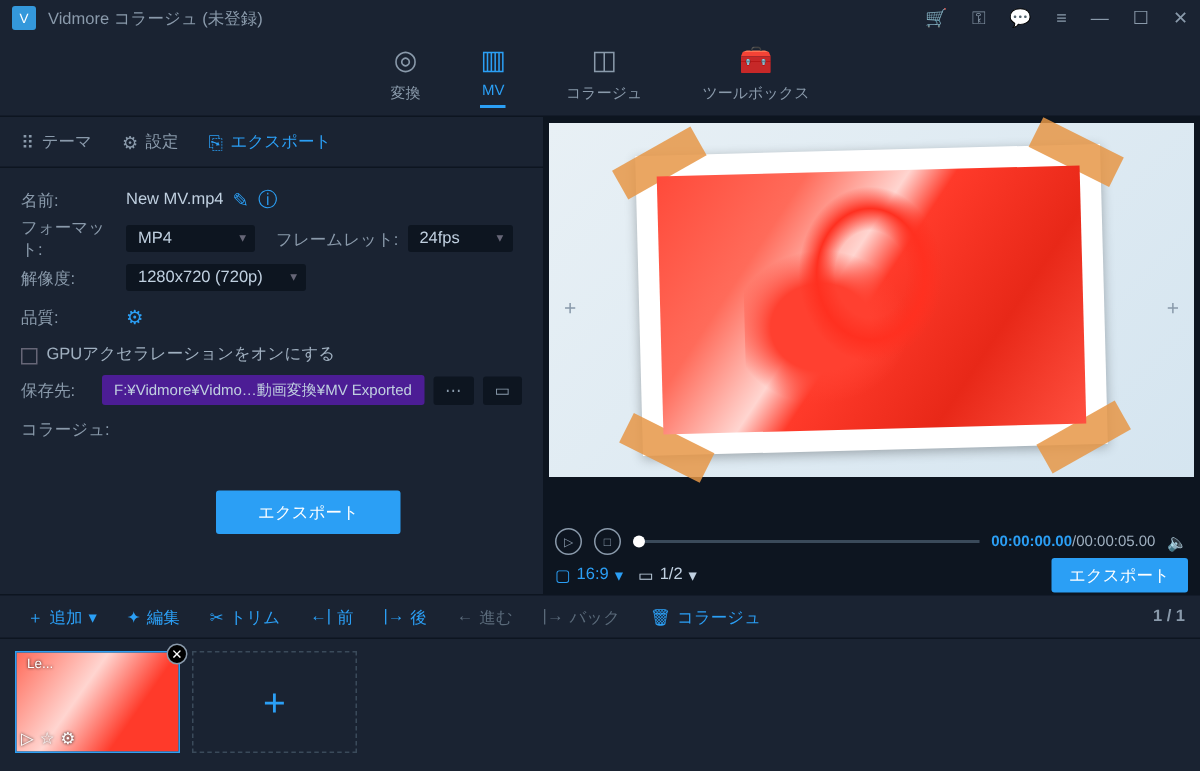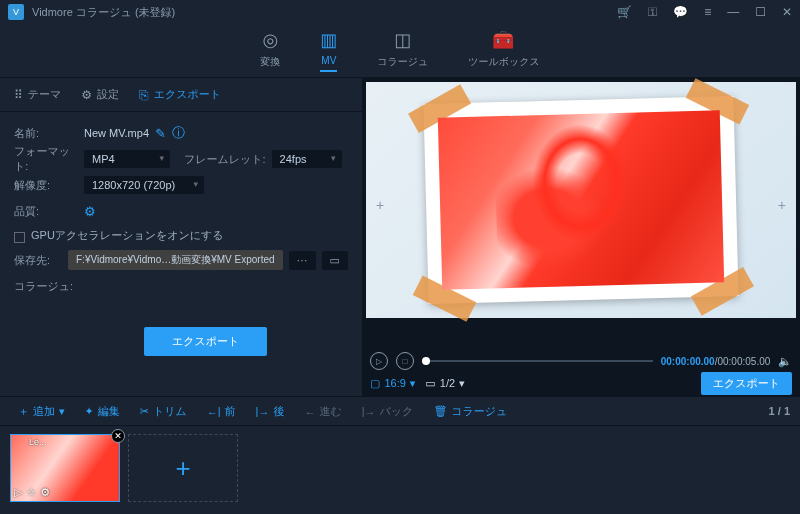--- a/index.html
+++ b/index.html
@@ -24,21 +24,21 @@
 .formrow { display: flex; align-items: center; height: 26px; gap: 8px; }
 .formrow .label { width: 62px; color: #8a9aab; font-size: 11px; }
 .formrow .value { flex: 1; display: flex; align-items: center; gap: 6px; }
 .select { background: #0d1520; color: #c0d0e0; padding: 3px 22px 3px 8px; border-radius: 2px; position: relative; cursor: pointer; font-size: 11px; min-width: 70px; display: inline-block; }
 .select::after { content: "▾"; position: absolute; right: 6px; top: 3px; color: #667; font-size: 9px; }
 .select.wide { min-width: 120px; }
 .select.wider { min-width: 230px; }
 .iconbtn { color: #2b9ff5; cursor: pointer; font-size: 13px; }
 .checkbox { display: flex; align-items: flex-end; gap: 6px; padding: 4px 0; }
 .checkbox .box { width: 11px; height: 11px; border: 1px solid #667; }
-.pathfield { background: #404040; color: #c0d0e0; padding: 3px 8px; border-radius: 2px; font-size: 10px; flex: 1; white-space: nowrap; overflow: hidden; }
+.pathfield { background: #4c1d95; color: #c0d0e0; padding: 3px 8px; border-radius: 2px; font-size: 10px; flex: 1; white-space: nowrap; overflow: hidden; }
 .dotbtn { background: #0d1520; color: #8a9aab; padding: 3px 8px; border-radius: 2px; cursor: pointer; font-size: 11px; }
 .exportbtn { background: #2b9ff5; color: #fff; padding: 7px 28px; border-radius: 2px; cursor: pointer; font-size: 11px; display: inline-block; margin-top: 28px; margin-left: 130px; }
 .preview { flex: 1; background: #0d1520; position: relative; }
 .previewimg { position: absolute; top: 4px; left: 4px; right: 4px; height: 236px; background: linear-gradient(135deg, #e8f0f5 0%, #d5e5f0 100%); display: flex; align-items: center; justify-content: center; }
 .photoframe { width: 310px; height: 200px; background: #fff; padding: 14px; transform: rotate(-1.5deg); box-shadow: 0 2px 8px rgba(0,0,0,0.3); position: relative; }
 .photo { width: 100%; height: 100%; background: linear-gradient(125deg, #ff4a3a 0%, #ff6b5a 25%, #ffd5d0 42%, #ff3a2a 50%, #e82818 75%, #ff5040 100%); position: relative; overflow: hidden; }
 .photo::before { content: ""; position: absolute; width: 60%; height: 100%; left: 20%; background: radial-gradient(ellipse at 50% 40%, transparent 20%, #ff3020 30%, transparent 40%), radial-gradient(ellipse at 30% 60%, #ff4030 20%, transparent 35%); }
 .tape { position: absolute; width: 60px; height: 22px; background: rgba(230,150,70,0.85); }
 .tape.tl { top: -6px; left: -14px; transform: rotate(-28deg); }
 .tape.tr { top: -6px; right: -14px; transform: rotate(28deg); }
@@ -236,21 +236,21 @@
     </div>
   <div class="toolbtn">
       <span class="icon">🗑</span>
       <span>コラージュ</span>
     </div>
   <div class="pagenum">1 / 1</div>
 </div>
 
 <div class="filmstrip">
   <div class="thumb">
-    <span style="position:absolute;top:2px;left:18px;color:#fff;font-size:9px;text-shadow:0 0 2px #000">Le...</span>
+    <span style="position:absolute;top:2px;left:7px;color:#fff;font-size:9px;text-shadow:0 0 2px #000">Le...</span>
     <span class="del">✕</span>
     <div class="overlay">
       <span>▷</span>
       <span>☆</span>
       <span>⚙</span>
     </div>
   </div>
   <div class="addthumb">+</div>
 </div>
 

